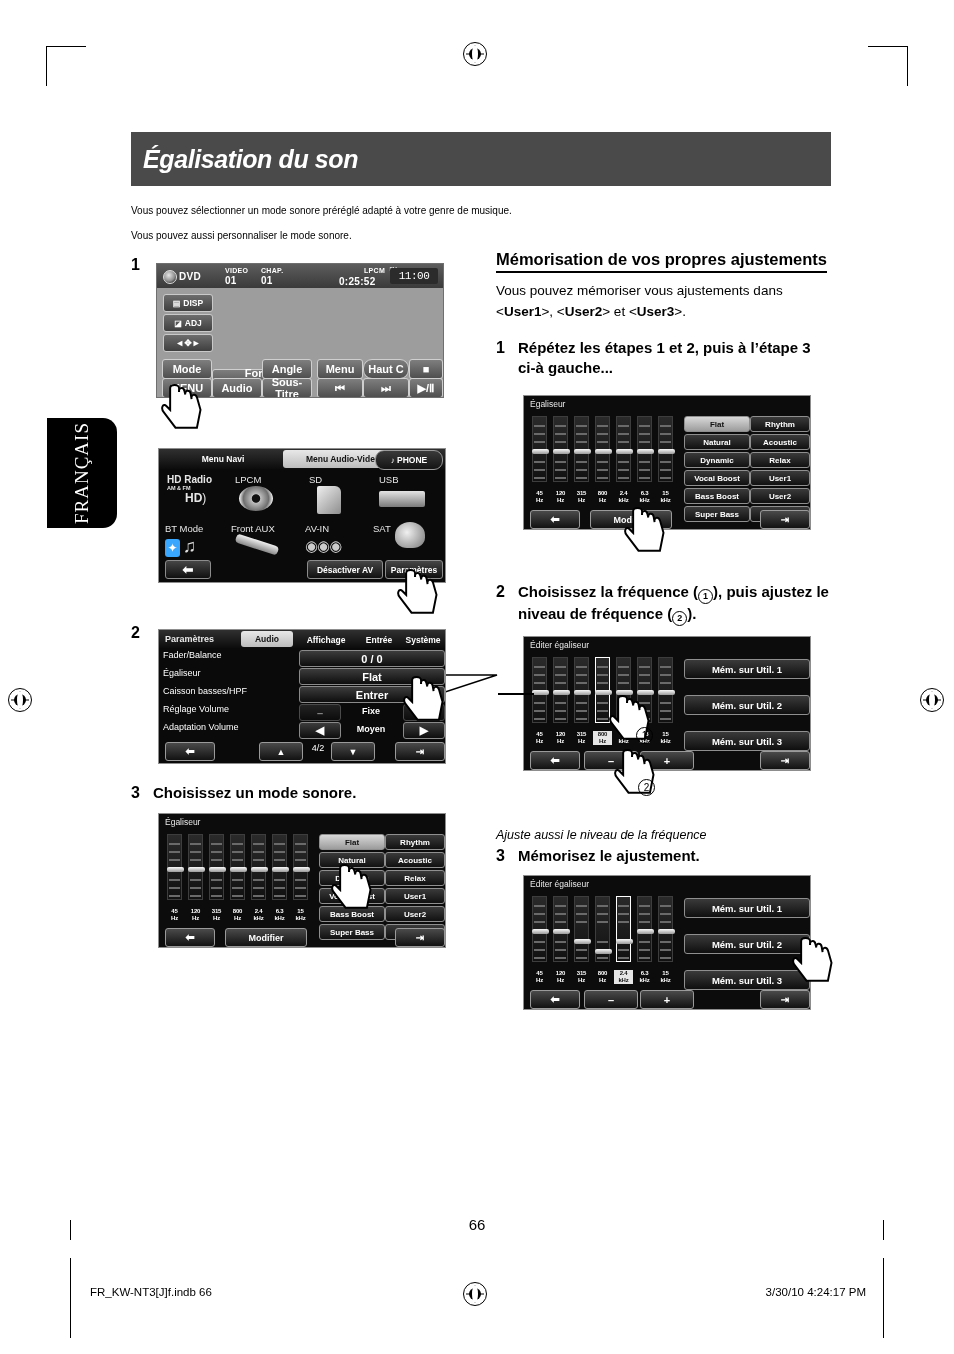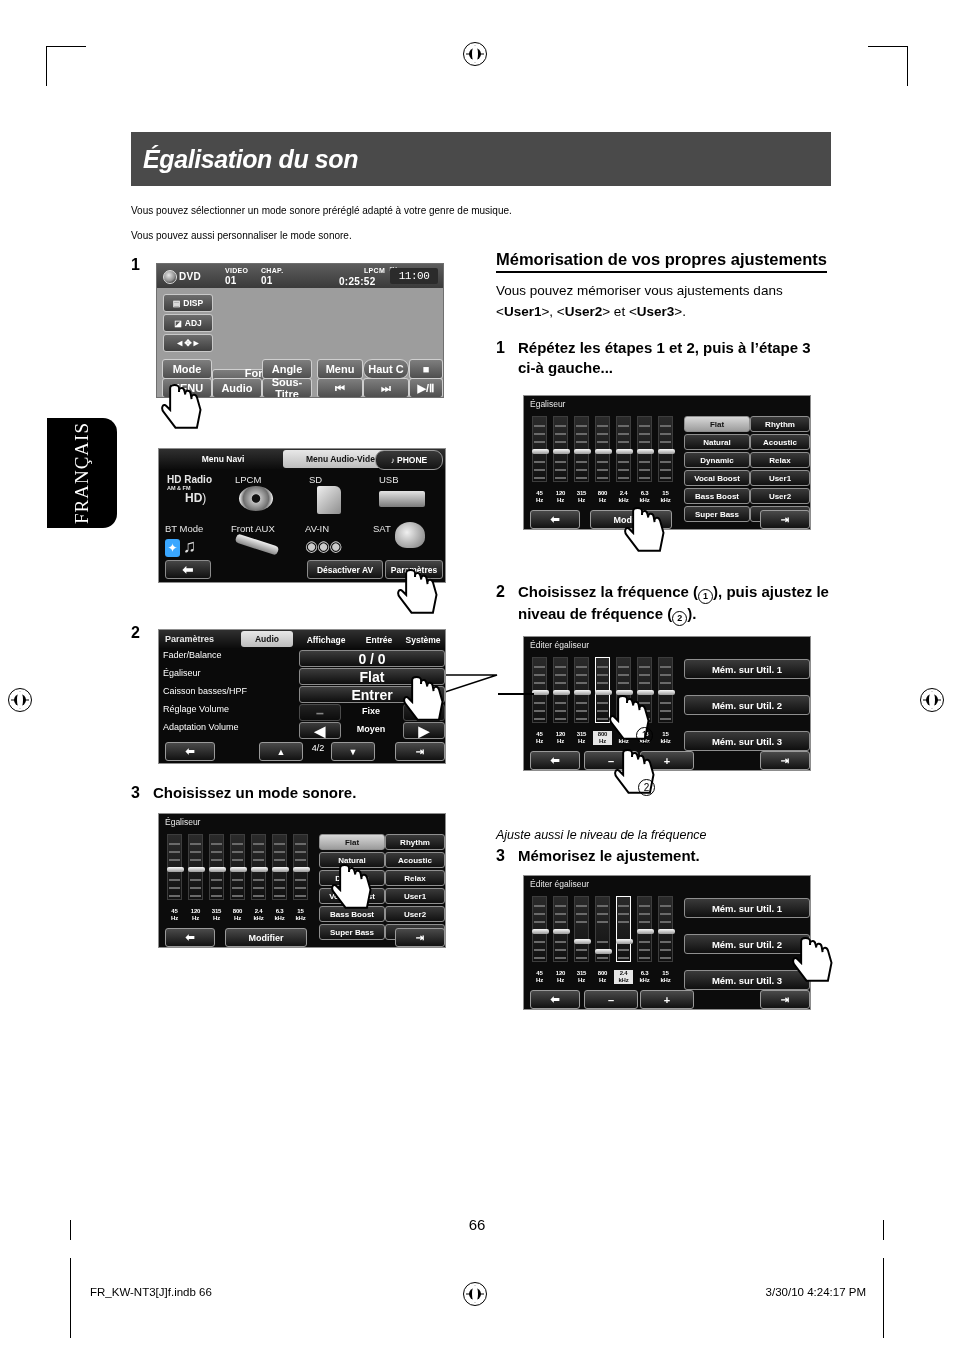--- a/index.html
+++ b/index.html
@@ -67,21 +67,21 @@
   .tab.pill{border:1px solid #999;border-radius:9px;background:linear-gradient(#3a3a3a,#141414);}
 
   .icon-cell{position:absolute;color:#e6e6e6;font-size:9.5px;}
   .bot-btn{position:absolute;bottom:3px;height:17px;border:1px solid #8c8c8c;border-radius:3px;
            background:linear-gradient(#464646,#101010);color:#fff;font-size:8.5px;font-weight:bold;
            display:flex;align-items:center;justify-content:center;}
 
   
   .set-row{position:absolute;left:4px;right:4px;height:17px;font-size:9px;color:#fff;}
   .set-val{position:absolute;height:15px;border:1px solid #8a8a8a;border-radius:3px;
-           background:linear-gradient(#3c3c3c,#0e0e0e);color:#fff;font-size:14px;font-weight:bold;
+           background:linear-gradient(#3c3c3c,#0e0e0e);color:#fff;font-size:11px;font-weight:bold;
            display:flex;align-items:center;justify-content:center;}
 
   
   .eqscr{width:288px;height:135px;background:#0c0c0c;}
   .eq-area{position:absolute;left:6px;top:20px;width:150px;height:88px;}
   .slider{position:absolute;width:15px;top:0;bottom:22px;background:linear-gradient(#2a2a2a,#111);border:1px solid #3d3d3d;box-sizing:border-box;}
   .slider i{position:absolute;left:1px;right:1px;height:2px;background:#6a6a6a;}
   .knob{position:absolute;left:-1px;width:17px;height:5px;background:linear-gradient(#fafafa,#9a9a9a);border-radius:2px;}
   .freq{position:absolute;bottom:0;width:19px;text-align:center;font-size:6px;line-height:7px;font-weight:bold;color:#fff;letter-spacing:-.2px;}
   .freq.sel{background:#e6e6e6;color:#111;}

